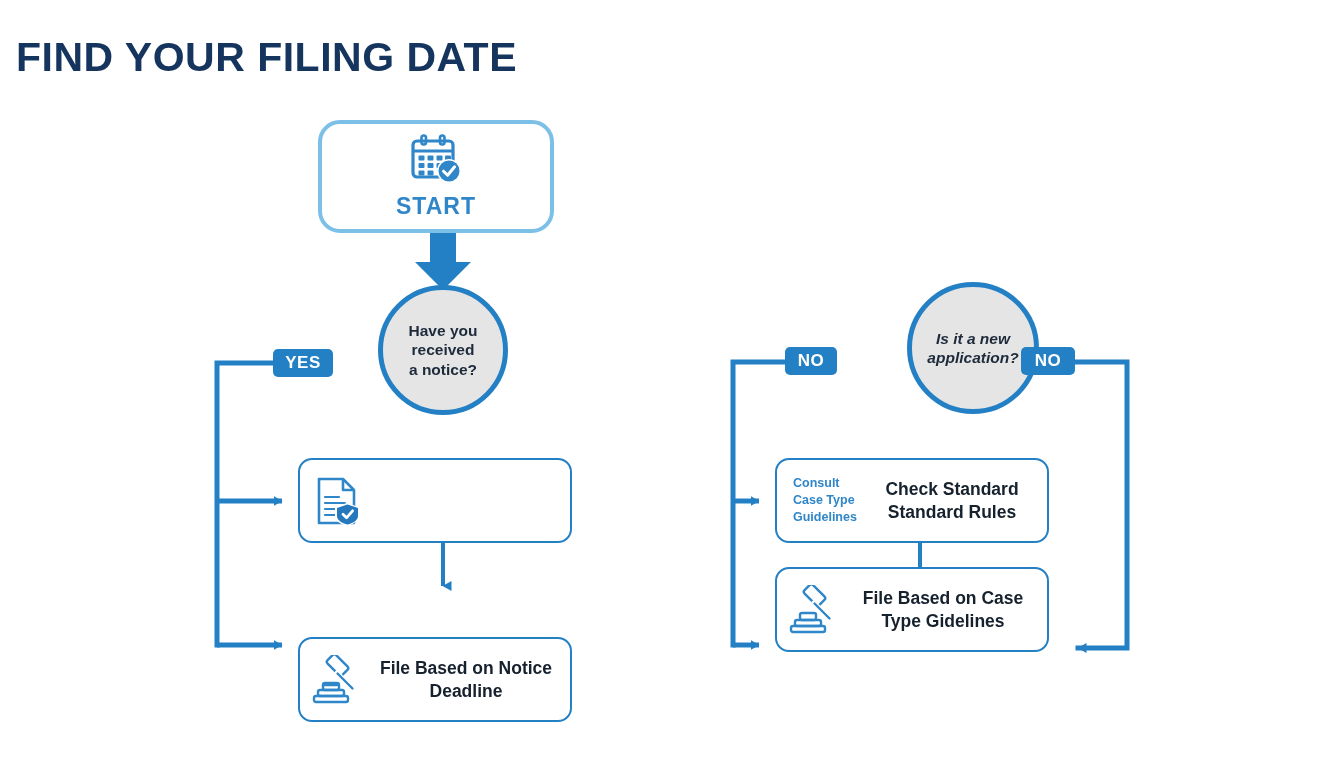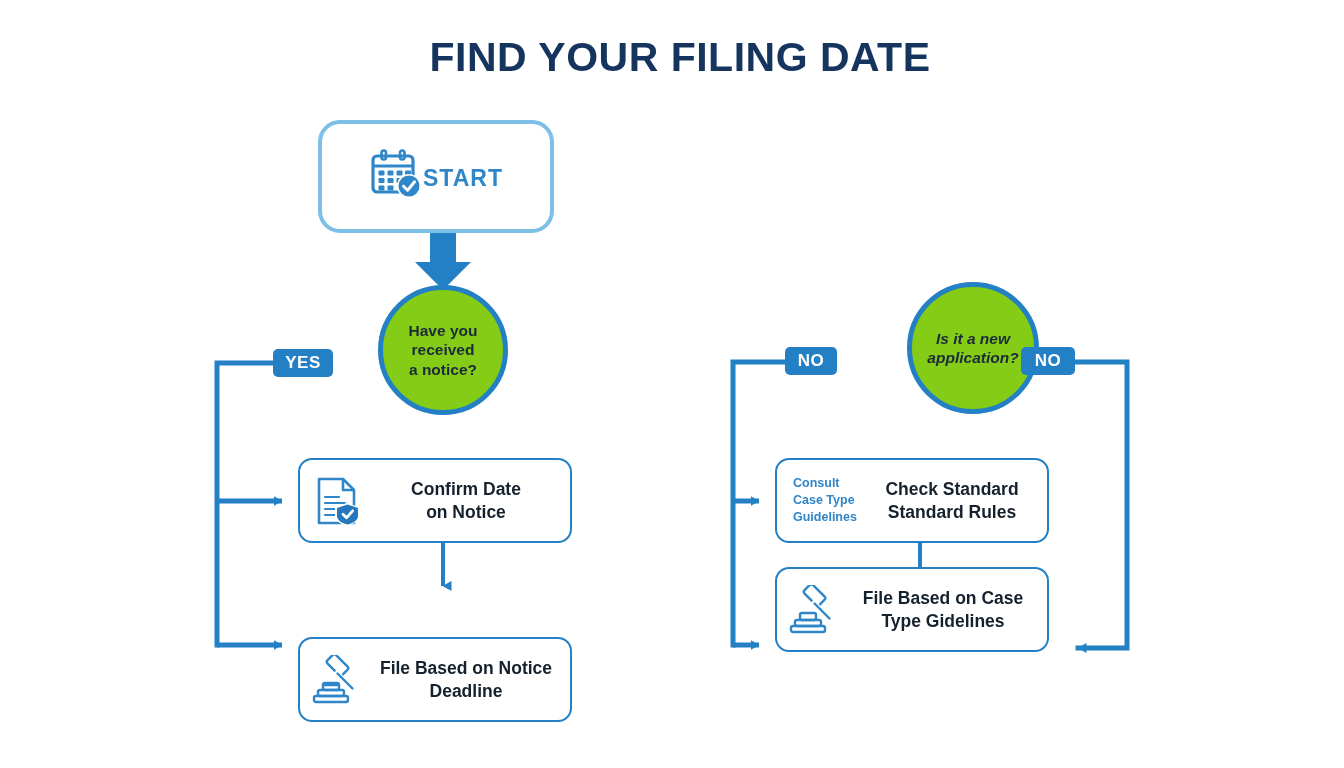--- a/index.html
+++ b/index.html
@@ -8,46 +8,45 @@
     background:#ffffff;
     font-family:"Liberation Sans", sans-serif;
     overflow:hidden;
     position:relative;
   }
   #stage{position:absolute;inset:0;}
 
   
   .title{
     position:absolute;left:16px;right:0;top:34px;
-    text-align:center;
     font-size:41px;font-weight:bold;
     letter-spacing:.5px;
     color:#15355e;
     font-family:"Liberation Sans", sans-serif;
   }
 
   
   #wires{position:absolute;left:0;top:0;width:1344px;height:768px;}
 
   
   .start-box{
     position:absolute;left:318px;top:120px;width:236px;height:113px;
     border:4px solid #7cc0e8;border-radius:22px;background:#ffffff;
-    display:flex;flex-direction:row;align-items:center;justify-content:center;
+    display:flex;flex-direction:column;align-items:center;justify-content:center;
     box-sizing:border-box;
   }
   .start-label{
     color:#2f86c8;font-size:23px;font-weight:bold;letter-spacing:1px;
     margin-top:3px;
   }
 
   
   .circle{
     position:absolute;border:5px solid #2480c4;border-radius:50%;
-    background:#84cc16;box-sizing:border-box;
+    background:#e5e5e5;box-sizing:border-box;
     display:flex;align-items:center;justify-content:center;text-align:center;
   }
   .circle-text{
     color:#1d2a3a;font-size:15.5px;font-weight:bold;line-height:1.25;
     padding:0 10px;
   }
   #circle-notice{left:378px;top:285px;width:130px;height:130px;}
   #circle-application{left:907px;top:282px;width:132px;height:132px;font-style:italic;}
 
   
@@ -200,24 +199,20 @@
           <path d="M12,22 L26,22"></path>
           <path d="M12,28 L32,28"></path>
           <path d="M12,34 L32,34"></path>
           <path d="M12,40 L24,40"></path>
         </g>
         <path d="M34,28 L46,32 L46,41 C46,46 40,49.5 34,51 C28,49.5 22,46 22,41 L22,32 Z" fill="#ffffff" stroke="none"></path>
         <path d="M34.5,29.5 L45,33 L45,41 C45,45.2 39.8,48.3 34.5,49.6 C29.2,48.3 24,45.2 24,41 L24,33 Z" fill="#2578bd"></path>
         <path d="M30,39.3 L33.5,42.8 L39.6,35.8" fill="none" stroke="#ffffff" stroke-width="2.8" stroke-linecap="round" stroke-linejoin="round"></path>
       </svg>
     </div>
-    <div class="ptext">
-      <span class="nowrap-block">Confirm Date</span>
-      <span class="nowrap-block">on Notice</span>
-    </div>
   </div>
 
   <div class="pbox" id="box-file-notice">
     <div class="icon-slot">
       <svg width="54" height="50" viewBox="0 0 54 50" xmlns="http://www.w3.org/2000/svg">
         <g fill="none" stroke="#2f86c8" stroke-width="2.4" stroke-linejoin="round" stroke-linecap="round">
           <rect x="17" y="4" width="21" height="12" rx="2.5" transform="rotate(45 27.5 10)"></rect>
           <path d="M27,18 L43,34" stroke-width="5" stroke-linecap="round" stroke="#ffffff"></path>
           <path d="M27.5,18.5 L42.5,33.5"></path>
           <rect x="8" y="35" width="26" height="6" rx="2"></rect>

